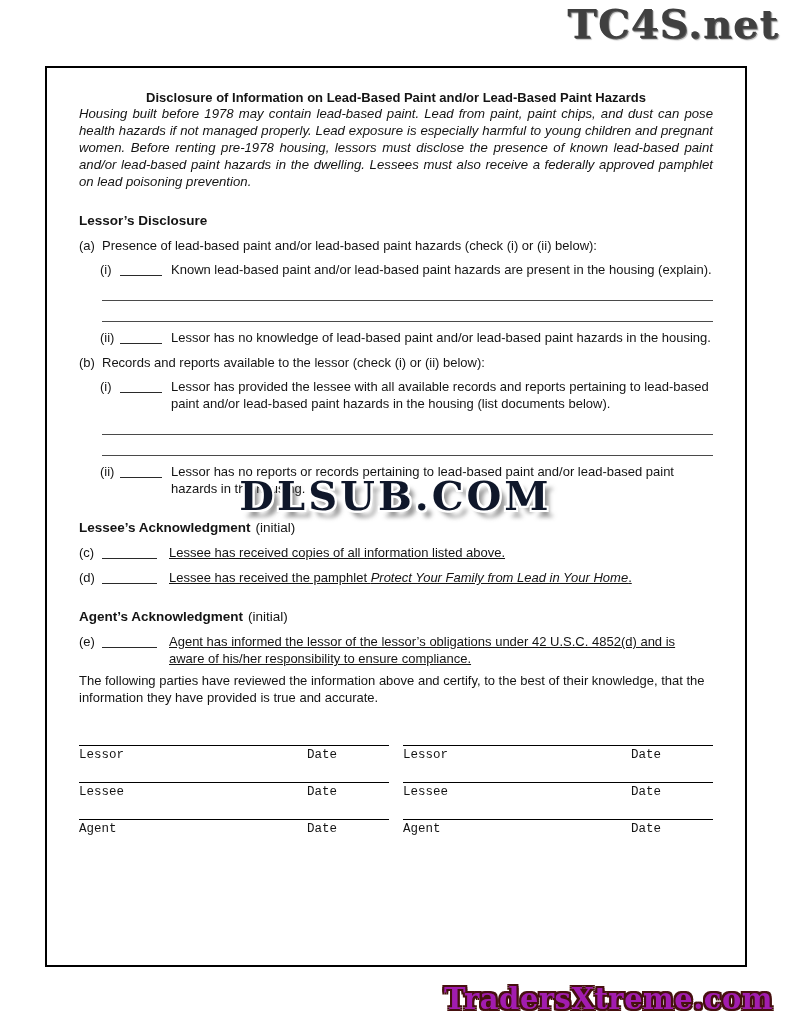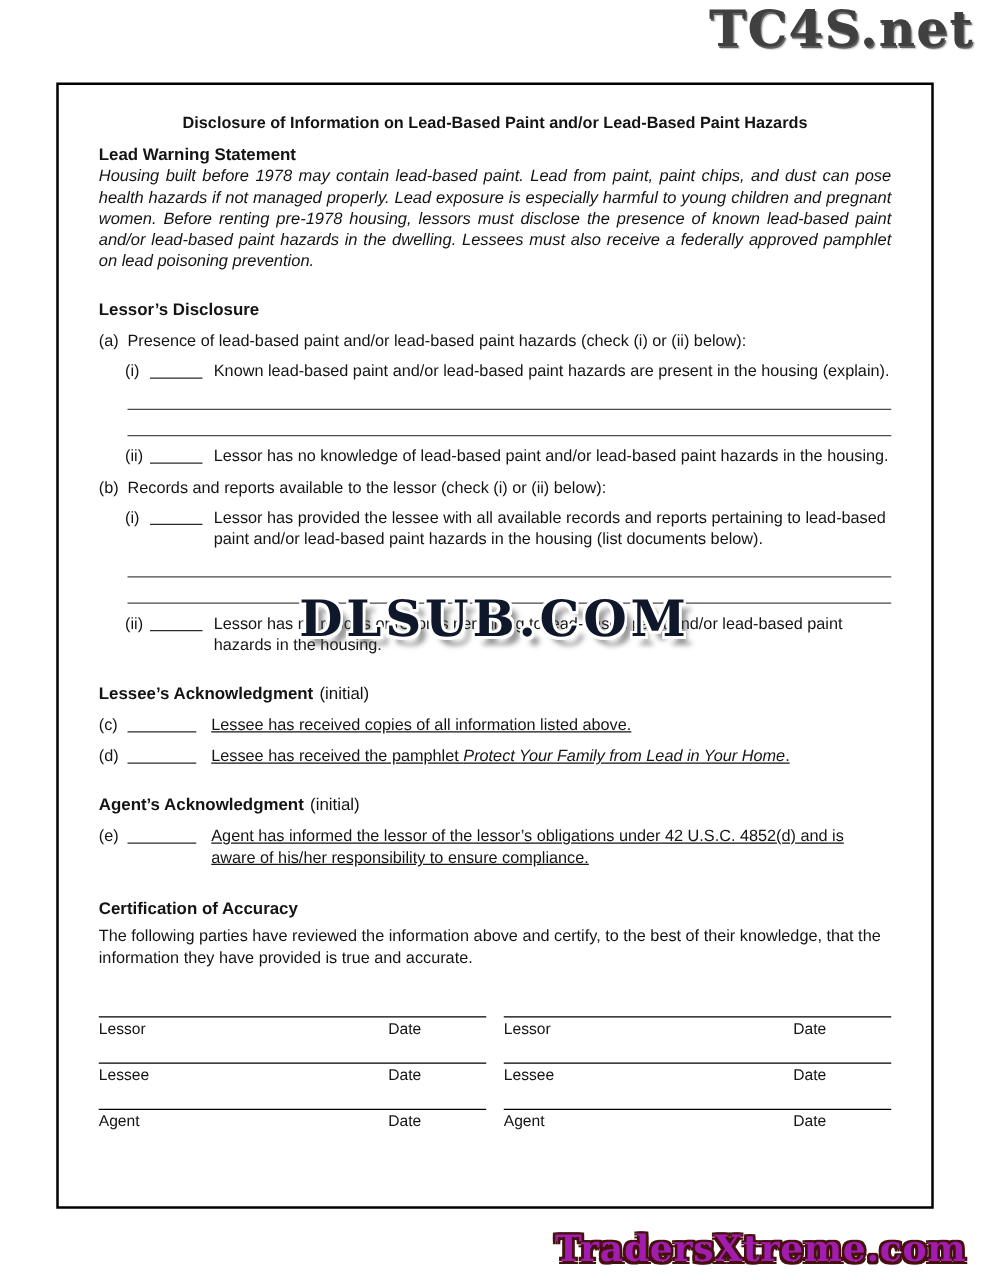--- a/index.html
+++ b/index.html
@@ -34,21 +34,21 @@
       -2px -2px 0 #46100f, 2px -2px 0 #46100f, -2px 2px 0 #46100f, 2px 2px 0 #46100f,
       -2px 0 0 #46100f, 2px 0 0 #46100f, 0 -2px 0 #46100f, 0 2px 0 #46100f;
   }
 
   
   .form-border {
     position:absolute; left:45px; top:66px; width:702px; height:901px;
     border:2px solid #000; background:#fff; padding:22px 32px 0 32px; z-index:1;
   }
 
-  .title { text-align:center; font-size:13px; font-weight:bold; margin-bottom:10px; }
+  .title { text-align:center; font-size:13px; font-weight:bold; }
 
   .h-bold { font-size:13.5px; font-weight:bold; line-height:17px; }
   .h-bold .normal { font-weight:normal; margin-left:5px; }
   .gap-22 { margin-top:22px; }
   .gap-24 { margin-top:24px; }
 
   .lead-body {
     font-style:italic; text-align:justify; font-size:13.2px; line-height:17px;
   }
 
@@ -73,38 +73,37 @@
     flex:none; width:55px; height:15px; border-bottom:1px solid #2a2a2a; margin-right:12px;
     align-self:flex-start;
   }
   .ack-item > .txt { flex:1;text-decoration:underline; }
   .ack-item .pamphlet { font-style:italic; }
 
   .cert-body { font-size:13px; line-height:17px; margin-top:5px; }
 
   .sig-section { margin-top:28px; display:flex; flex-direction:column; gap:9px; }
   .sig-row { display:flex; gap:14px; }
-  .sig-col { flex:1; }
+  .sig-col { flex:1;font-family:Liberation Mono, monospace; }
   .sig-line { height:12px; border-bottom:1px solid #000; }
   .sig-labels { display:flex; font-size:12.5px; padding-top:3px; line-height:13px; }
   .sig-labels .date { margin-left:auto; margin-right:52px;padding-left:48px; }
 </style>
 </head>
 <body>
 
 <div class="page">
 
   <div class="wm-top">TC4S.net</div>
 
   <div class="form-border">
 
     <div class="title">Disclosure of Information on Lead-Based Paint and/or Lead-Based Paint Hazards</div>
 
     <div>
-      <div class="h-bold">Lead Warning Statement</div>
       <div class="lead-body">Housing built before 1978 may contain lead-based paint.  Lead from paint, paint chips, and dust can pose health hazards if not managed properly.  Lead exposure is especially harmful to young children and pregnant women.  Before renting pre-1978 housing, lessors must disclose the presence of known lead-based paint and/or lead-based paint hazards in the dwelling.  Lessees must also receive a federally approved pamphlet on lead poisoning prevention.</div>
     </div>
 
     <div>
       <div class="h-bold gap-22">Lessor’s Disclosure</div>
 
       <div class="item">
         <span class="lab">(a)</span>
         <span class="txt">Presence of lead-based paint and/or lead-based paint hazards (check (i) or (ii) below):</span>
       </div>
@@ -173,21 +172,20 @@
       </div>
 
       <div class="ack-item">
         <span class="lab">(e)</span>
         <span class="blank"></span>
         <span class="txt">Agent has informed the lessor of the lessor’s obligations under 42 U.S.C. 4852(d) and is aware of his/her responsibility to ensure compliance.</span>
       </div>
     </div>
 
     <div>
-      <div class="h-bold gap-24">Certification of Accuracy</div>
       <div class="cert-body">The following parties have reviewed the information above and certify, to the best of their knowledge, that the information they have provided is true and accurate.</div>
     </div>
 
     <div class="sig-section">
 
       <div class="sig-row">
         <div class="sig-col">
           <div class="sig-line"></div>
           <div class="sig-labels">
             <span class="role">Lessor</span>

